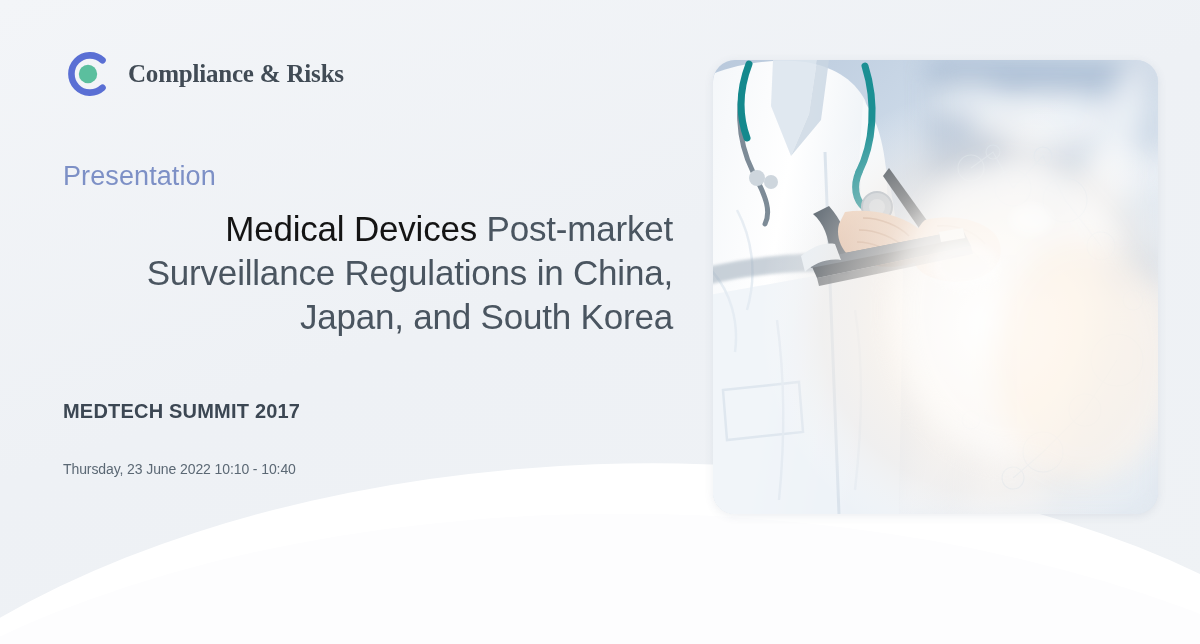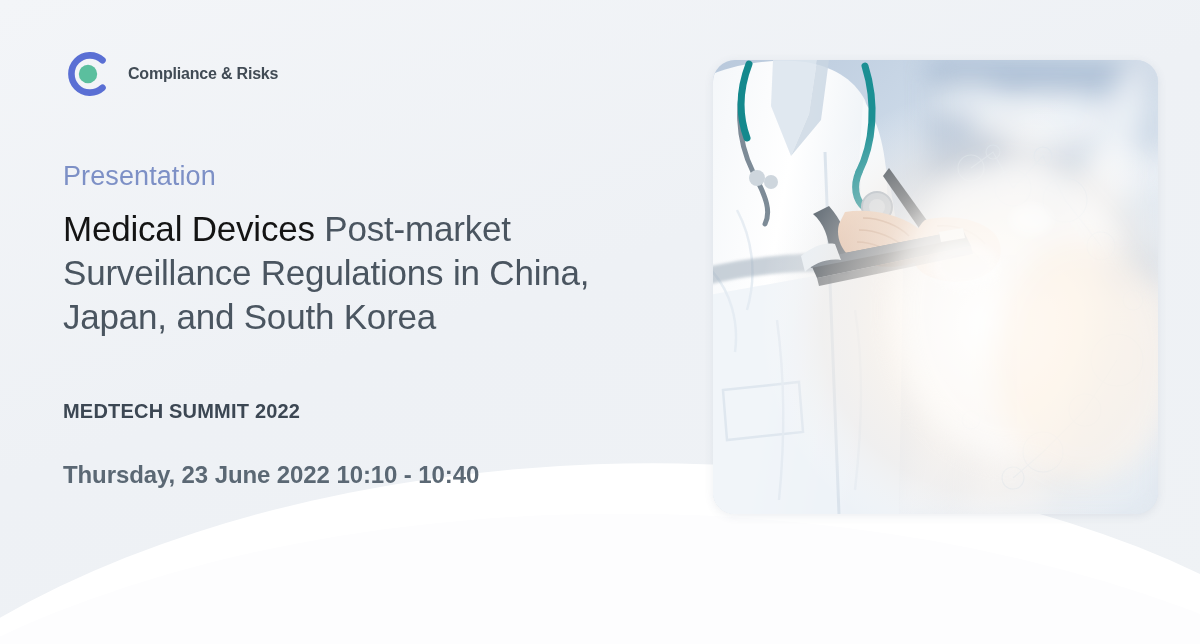--- a/index.html
+++ b/index.html
@@ -59,25 +59,26 @@
   }
 
   .logo-mark {
     width: 52px;
     height: 52px;
     flex: 0 0 52px;
     position: relative;
   }
 
   .logo-wordmark {
-    font-size: 16px;
+    font-size: 25px;
     font-weight: 700;
     color: #414b55;
     letter-spacing: -0.2px;
     white-space: nowrap;
+    font-family: Liberation Serif, serif;
   }
 
   
   .eyebrow {
     position: absolute;
     left: 63px;
     top: 161px;
     font-size: 27px;
     font-weight: 400;
     color: #7d90c6;
@@ -87,20 +88,21 @@
   .headline {
     position: absolute;
     left: 63px;
     top: 207px;
     width: 610px;
     font-size: 35px;
     line-height: 44px;
     font-weight: 400;
     color: #4a5560;
     letter-spacing: -0.2px;
+    text-align: right;
   }
 
   .headline .lead {
     color: #141414;
   }
 
   .event {
     position: absolute;
     left: 63px;
     top: 400px;
@@ -108,22 +110,22 @@
 
   .event-name {
     font-size: 20px;
     font-weight: 700;
     color: #3c4753;
     letter-spacing: 0.2px;
     margin-bottom: 5px;
   }
 
   .event-when {
-    font-size: 24px;
-    font-weight: 700;
+    font-size: 14px;
+    font-weight: 400;
     color: #5b6874;
     letter-spacing: -0.1px;
     margin-top: 38px;
   }
 
   
   .photo-card {
     position: absolute;
     left: 713px;
     top: 60px;
@@ -159,21 +161,21 @@
     <span class="logo-wordmark">Compliance &amp; Risks</span>
   </div>
 
   <div class="eyebrow">Presentation</div>
 
   <h1 class="headline">
     <span class="lead">Medical Devices</span><span> Post-market Surveillance Regulations in China, Japan, and South Korea</span>
   </h1>
 
   <div class="event">
-    <div class="event-name">MEDTECH SUMMIT 2022</div>
+    <div class="event-name">MEDTECH SUMMIT 2017</div>
     <div class="event-when">Thursday, 23 June 2022 10:10 - 10:40</div>
   </div>
 
   <div class="photo-card">
     <svg class="photo-canvas" viewBox="0 0 445 454" preserveAspectRatio="xMidYMid slice">
       <defs>
         <linearGradient id="bgRoom" x1="0" y1="0" x2="1" y2="1">
           <stop offset="0%" stop-color="#b9c9dc"></stop>
           <stop offset="35%" stop-color="#cfdcea"></stop>
           <stop offset="70%" stop-color="#e9eef4"></stop>

